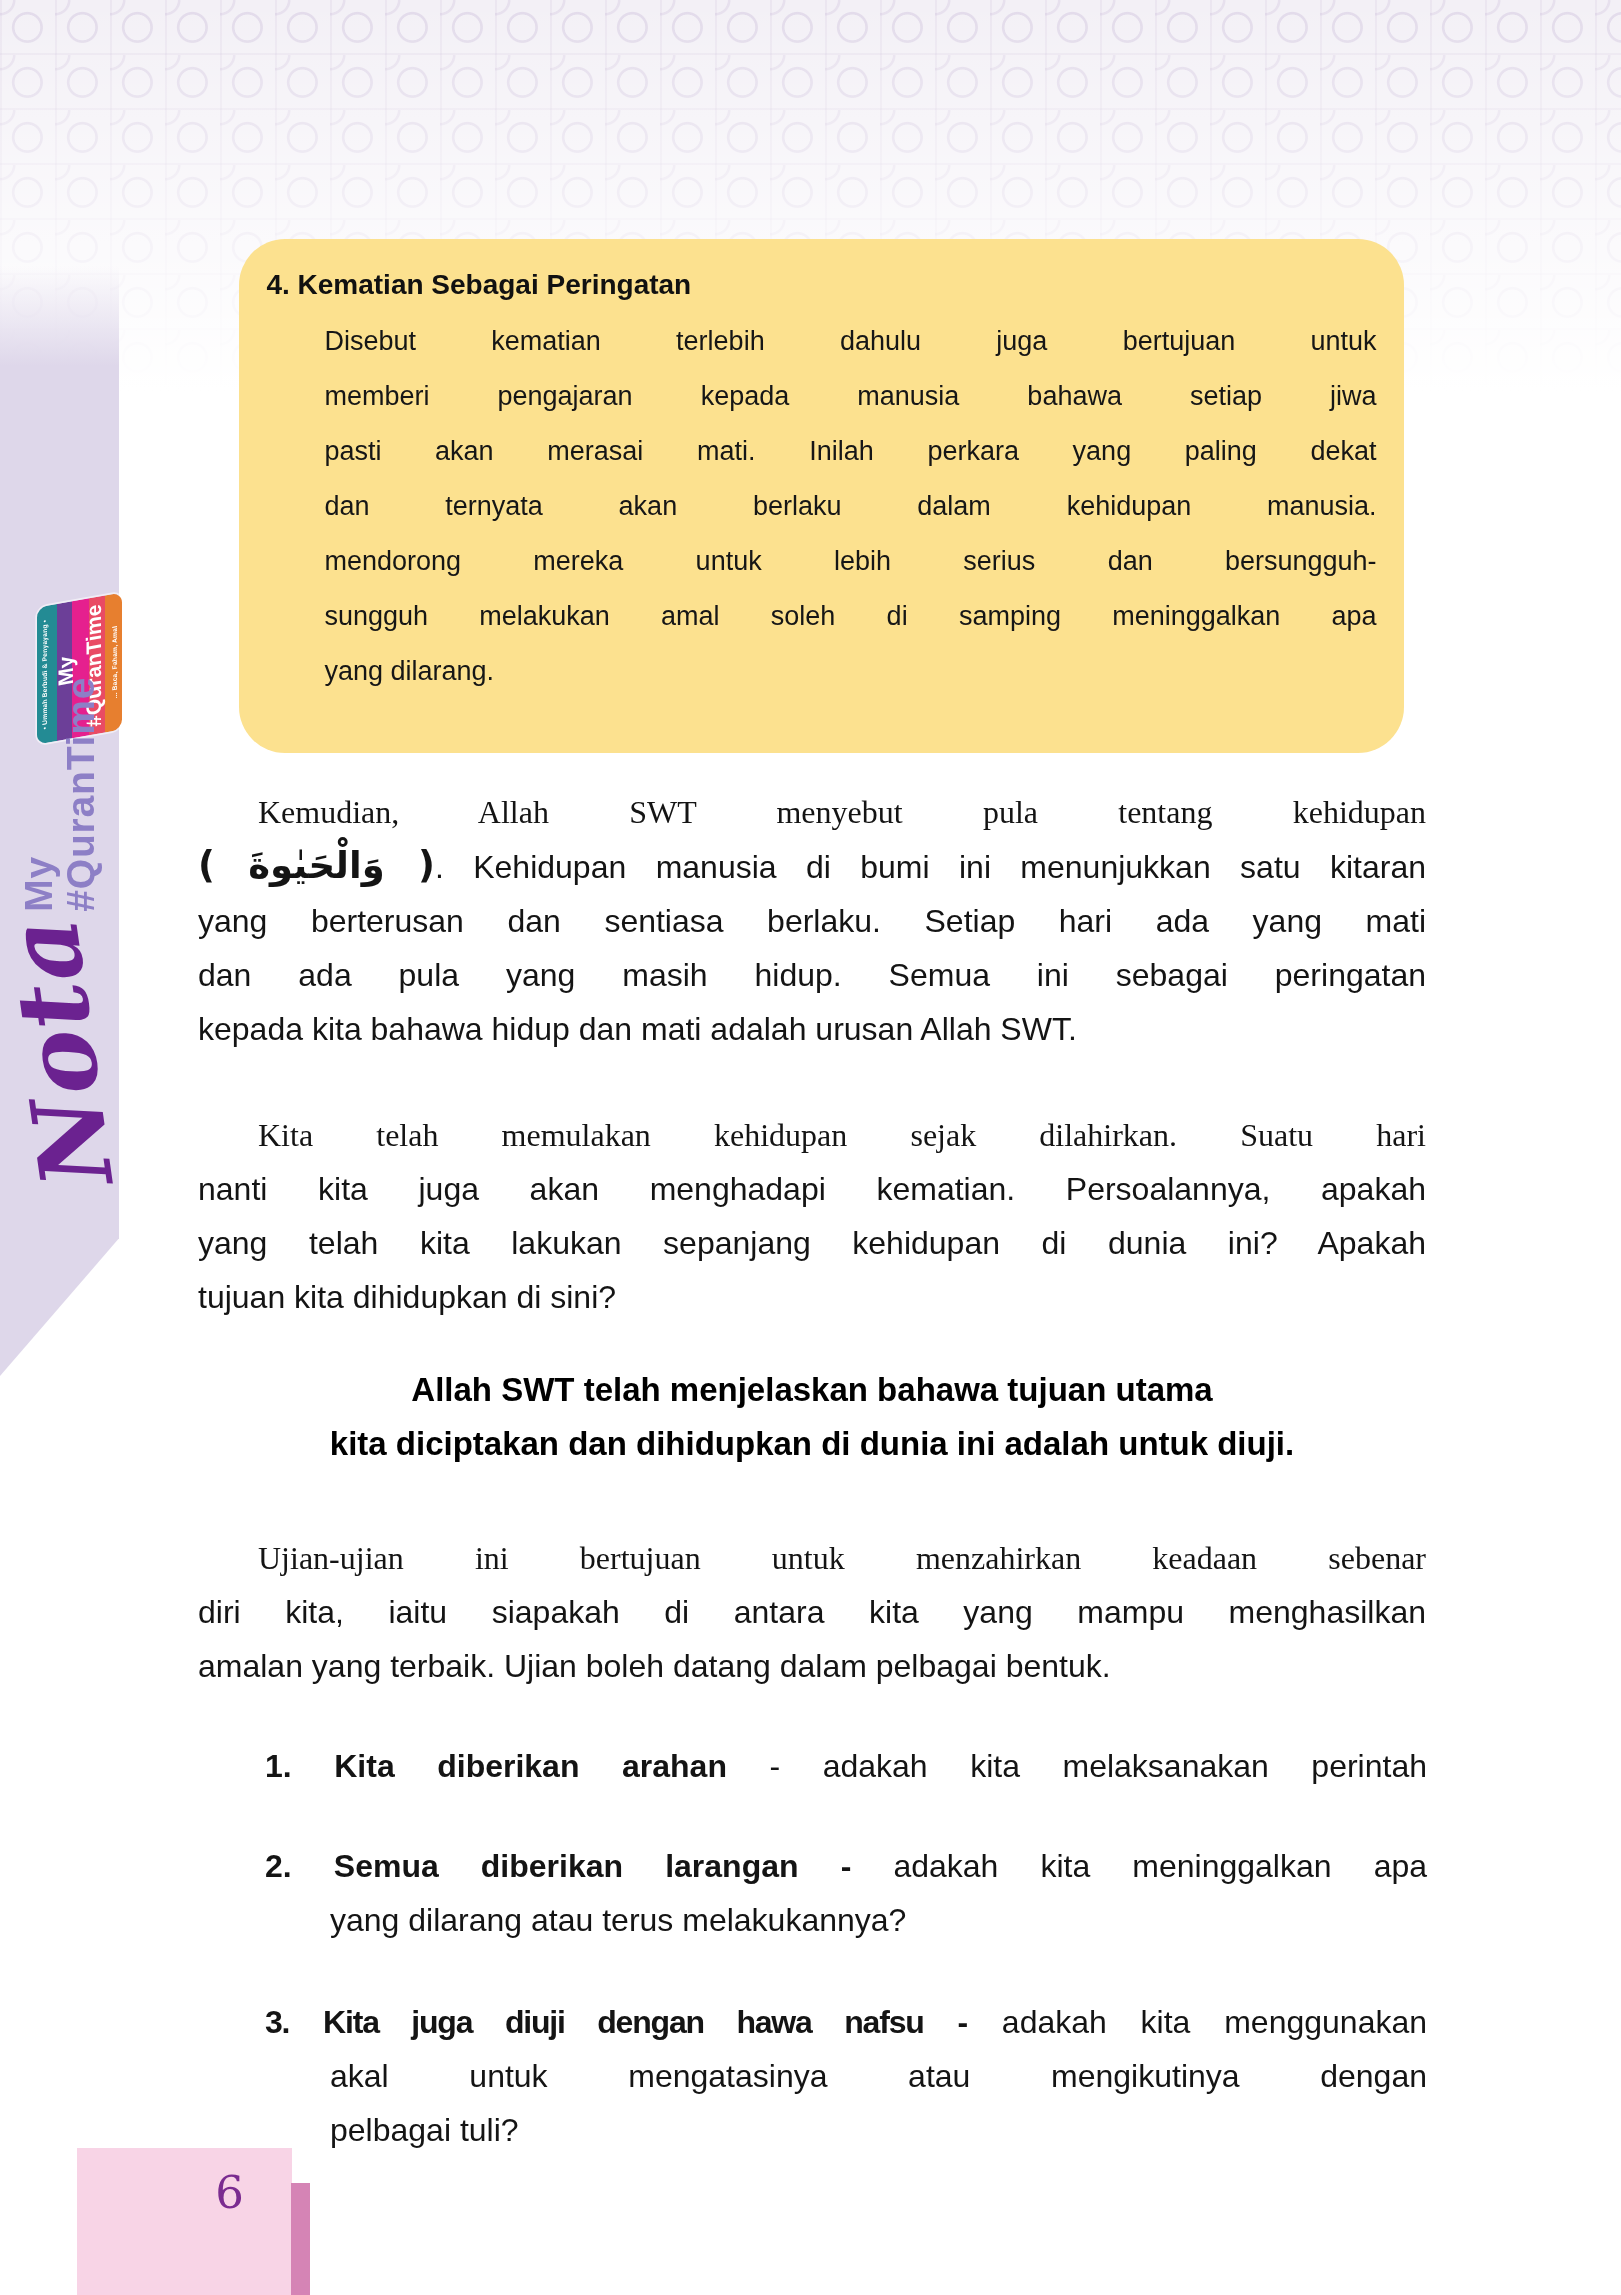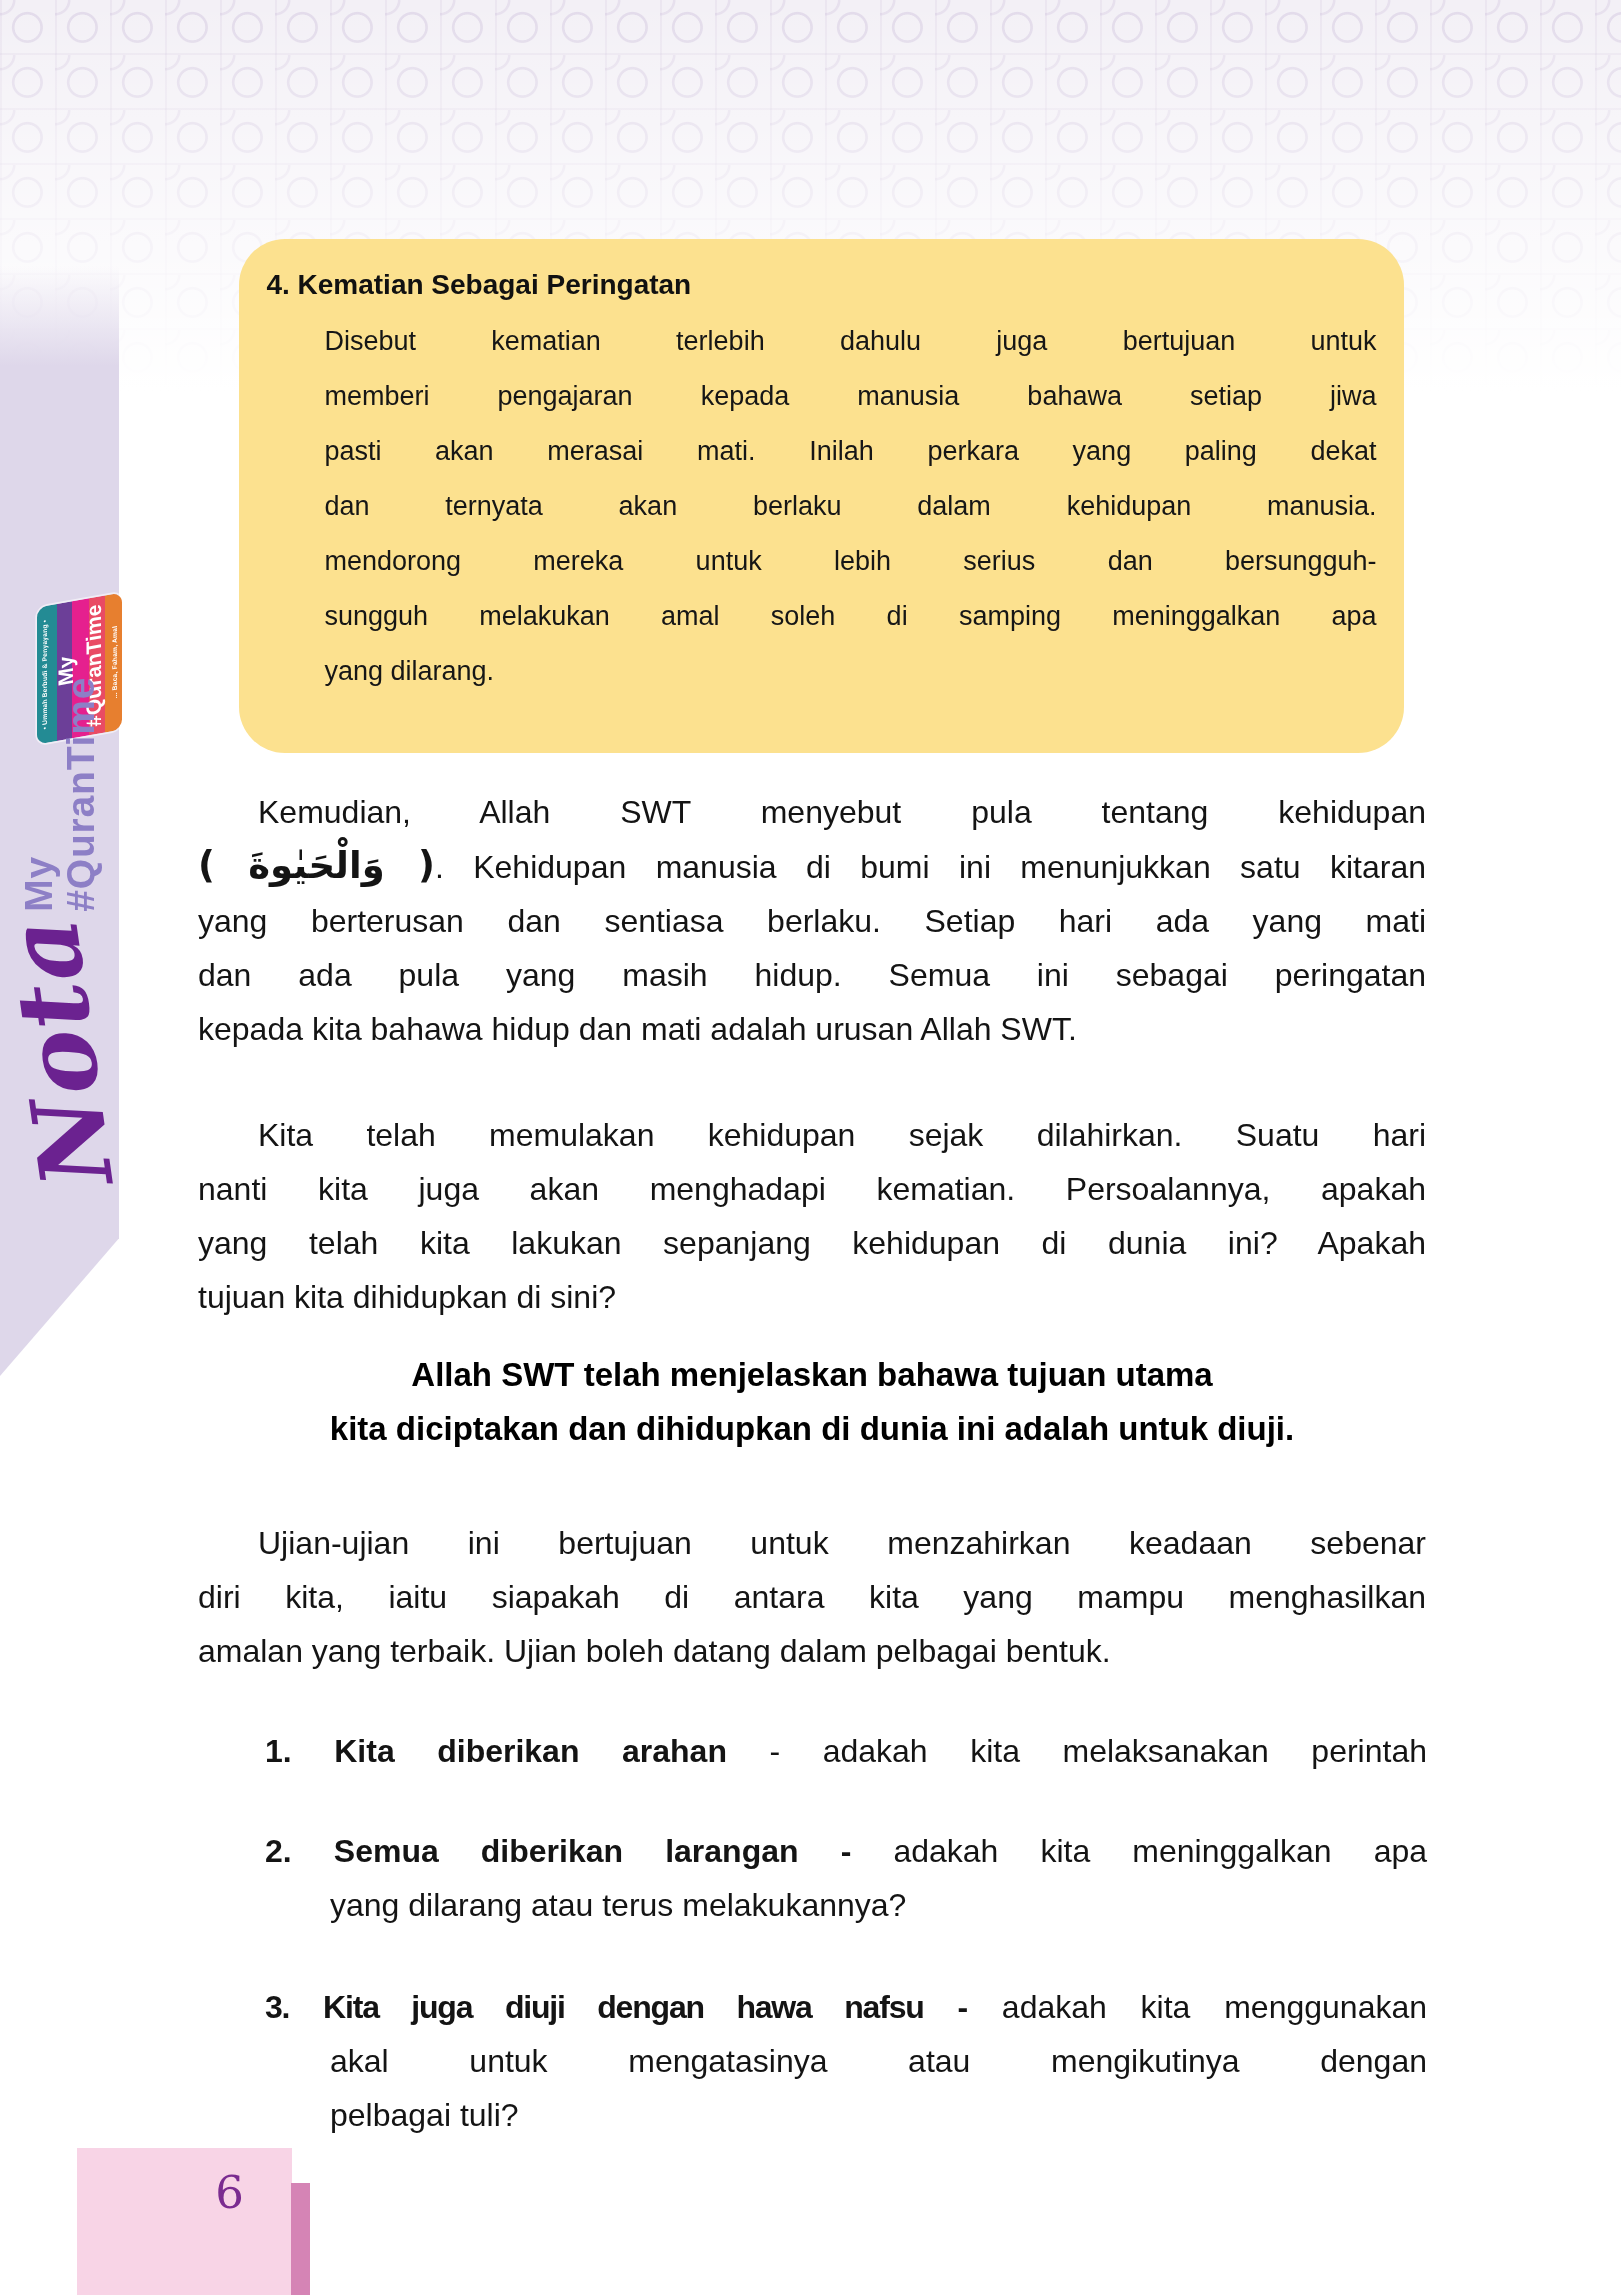--- a/index.html
+++ b/index.html
@@ -71,26 +71,26 @@
     background:#fce18f; border-radius:46px; box-sizing:border-box;
     padding:20px 27.4px 0 27.4px;
   }
   .hbox-title { font-size:28px; font-weight:bold; line-height:52px; color:#111; }
   .hbox-body  { margin-left:58px; margin-top:3.3px; font-size:27px; line-height:55px; color:#161616; }
 
   
   #main { position:absolute; left:198px; top:753px; width:1228px; font-size:32px; line-height:54px; }
   .jl { text-align:justify; text-align-last:justify; }
   .ll { text-align:left; text-align-last:left; }
-  .indent { text-indent:60px; }
+  .indent { text-indent:60px;font-family:Liberation Serif, serif; }
   .b  { font-weight:bold; }
   .arabic { font-weight:bold; font-size:37px; font-family:"DejaVu Sans", sans-serif; }
   .para1 { margin-top:32px; }
   .para2 { margin-top:52px; }
-  .emphasis { margin-top:24px; text-align:center; font-weight:bold; font-size:33px; color:#000; }
+  .emphasis { margin-top:39px; text-align:center; font-weight:bold; font-size:33px; color:#000; }
   .para3 { margin-top:60px; }
   .qlist { margin-left:67px; width:1162px; }
   .li-block1 { margin-top:46px; }
   .li-block2 { margin-top:46px; }
   .li-block3 { margin-top:48px; }
   .cont { padding-left:65px; }
   .tight { letter-spacing:-1.2px; }
 
   
   .pink-rect {

